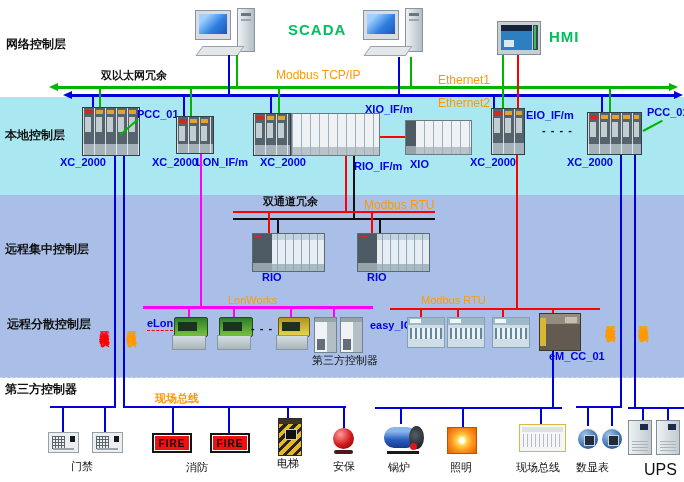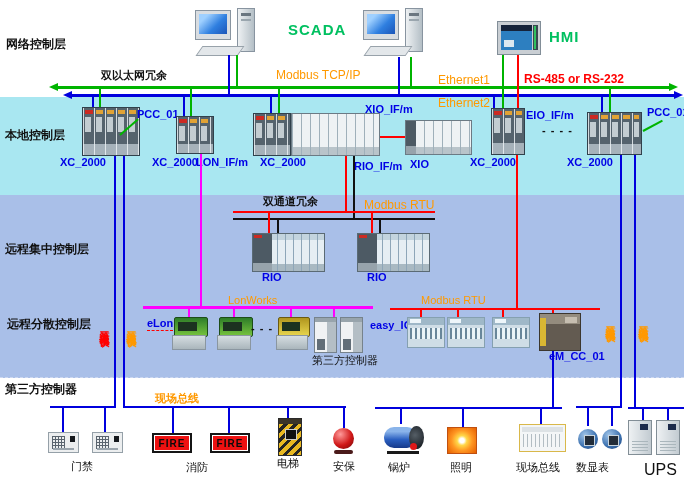--- a/index.html
+++ b/index.html
@@ -125,21 +125,20 @@
   <div class="hl" style="left:57px;top:86px;width:613px;height:3px;background:#00b400"></div>
   <div class="arr" style="left:49px;top:83px;border-right:9px solid #00b400;border-top:4px solid transparent;border-bottom:4px solid transparent"></div>
   <div class="arr" style="left:669px;top:83px;border-left:9px solid #00b400;border-top:4px solid transparent;border-bottom:4px solid transparent"></div>
   <div class="hl" style="left:71px;top:94px;width:604px;height:3px;background:#0000dd"></div>
   <div class="arr" style="left:63px;top:91px;border-right:9px solid #0000dd;border-top:4px solid transparent;border-bottom:4px solid transparent"></div>
   <div class="arr" style="left:674px;top:91px;border-left:9px solid #0000dd;border-top:4px solid transparent;border-bottom:4px solid transparent"></div>
 
   <div class="lbl bold" style="left:101px;top:68px">双以太网冗余</div>
   <div class="lbl orange-lbl" style="left:276px;top:68px">Modbus TCP/IP</div>
   <div class="lbl orange-lbl" style="left:438px;top:73px">Ethernet1</div>
-  <div class="lbl red-lbl" style="left:524px;top:72px">RS-485 or RS-232</div>
   <div class="lbl orange-lbl" style="left:438px;top:96px">Ethernet2</div>
 
   <div class="dev" style="left:195px;top:8px;width:66px;height:50px">
     <div class="monitor" style="left:0;top:2px"></div>
     <div class="tower" style="left:42px;top:0"></div>
     <div class="keyb" style="left:4px;top:38px"></div>
   </div>
   <div class="lbl green-lbl" style="left:288px;top:21px">SCADA</div>
 
   <div class="dev" style="left:363px;top:8px;width:66px;height:50px">

